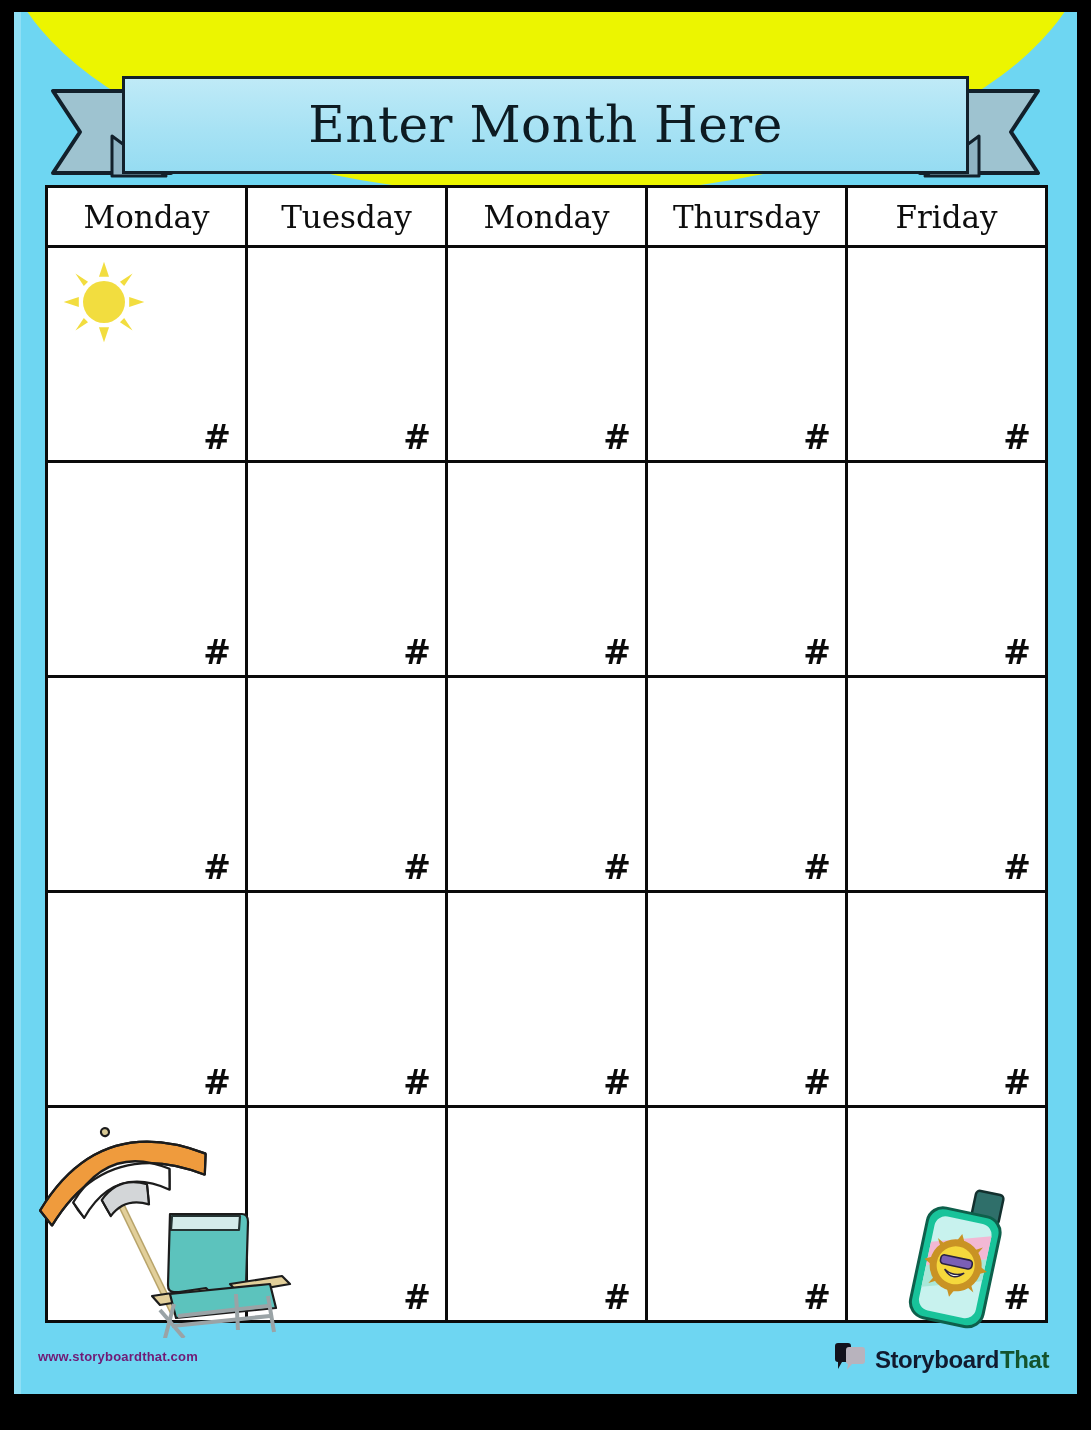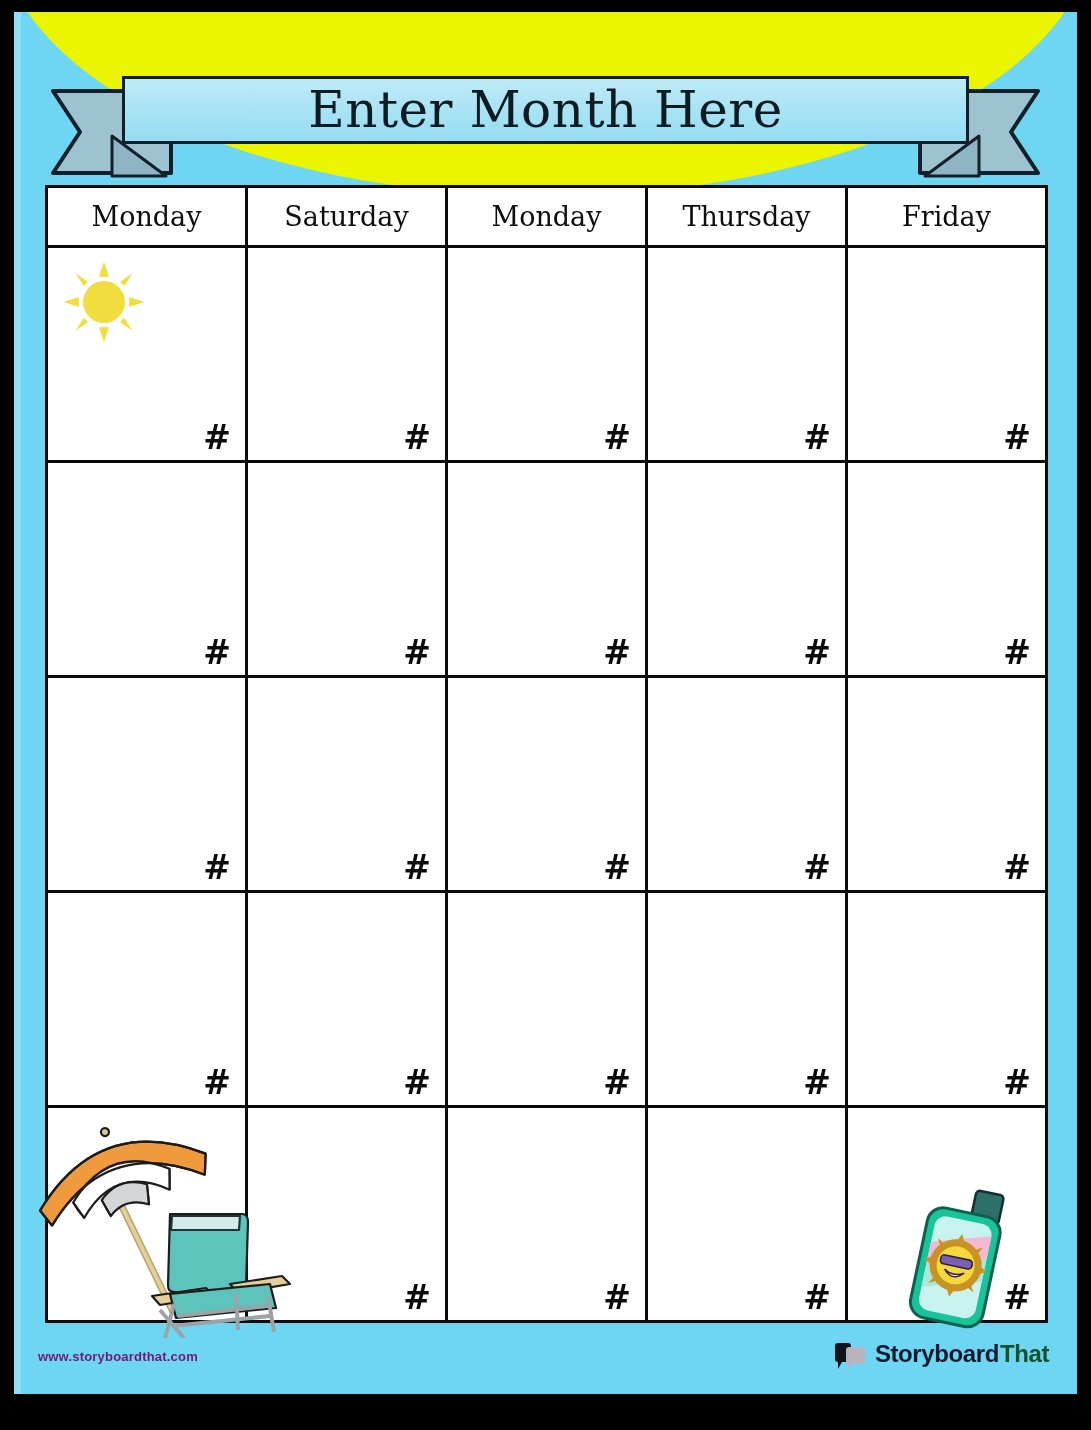--- a/index.html
+++ b/index.html
@@ -63,21 +63,21 @@
 
   .tail-svg { position: absolute; top: 20px; width: 124px; height: 88px; overflow: visible; }
   #tail-svg-left  { left: 36px; }
   #tail-svg-right { right: 36px; }
 
   #banner-plate {
     position: absolute;
     left: 108px;
     right: 108px;
     top: 8px;
-    height: 68px;
+    height: 98px;
     background: linear-gradient(180deg, #bfeaf7 0%, #a7e2f4 55%, #96dcf2 100%);
     border: 3px solid #12202b;
   }
 
   #banner-title {
     width: 100%;
     height: 100%;
     display: flex;
     align-items: center;
     justify-content: center;
@@ -100,21 +100,21 @@
   }
   #calendar td, #calendar th {
     border: 3px solid #0b0b0b;
     background: #ffffff;
     padding: 0;
   }
 
   th.day-head {
     height: 60px;
     font-family: "DejaVu Serif", serif;
-    font-size: 27px;
+    font-size: 31px;
     font-weight: 400;
     color: #0d0d0d;
     text-align: center;
     vertical-align: middle;
   }
 
   td.day-cell {
     height: 215px;
     position: relative;
     vertical-align: bottom;
@@ -170,21 +170,21 @@
     font-weight: bold;
     color: #701a75;
     letter-spacing: 0.2px;
   }
 
   #footer-logo {
     position: absolute;
     right: 28px;
     bottom: 22px;
     display: flex;
-    align-items: flex-start;
+    align-items: flex-end;
     gap: 7px;
   }
   #logo-mark { width: 34px; height: 30px; }
   .logo-word {
     font-family: "Liberation Sans", sans-serif;
     font-size: 24px;
     font-weight: bold;
     letter-spacing: -0.4px;
     line-height: 1;
   }
@@ -218,21 +218,21 @@
 
       <div id="banner-plate">
         <div id="banner-title">Enter Month Here</div>
       </div>
     </div>
 
     <table id="calendar">
       <thead>
         <tr>
           <th class="day-head">Monday</th>
-          <th class="day-head">Saturday</th>
+          <th class="day-head">Tuesday</th>
           <th class="day-head">Monday</th>
           <th class="day-head">Thursday</th>
           <th class="day-head">Friday</th>
         </tr>
       </thead>
       <tbody>
 
         <tr>
           <td class="day-cell">
             <svg id="cell-sun" viewBox="0 0 100 100">

